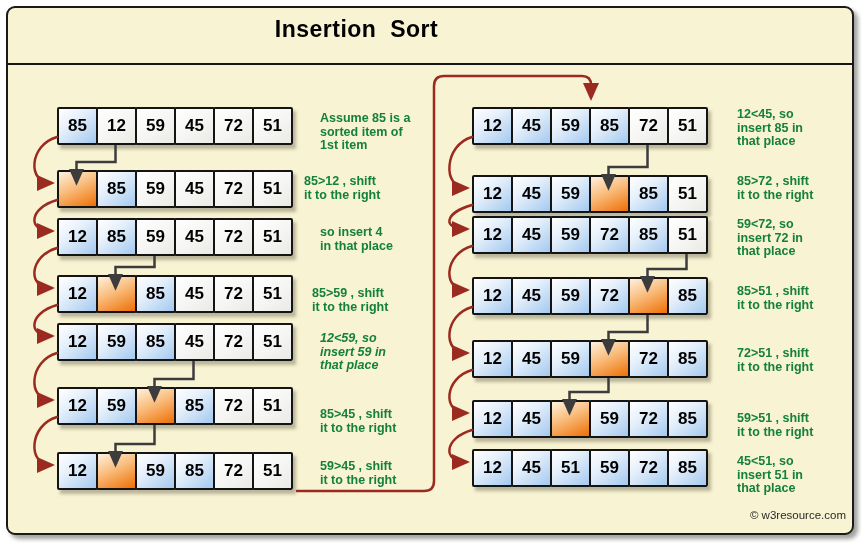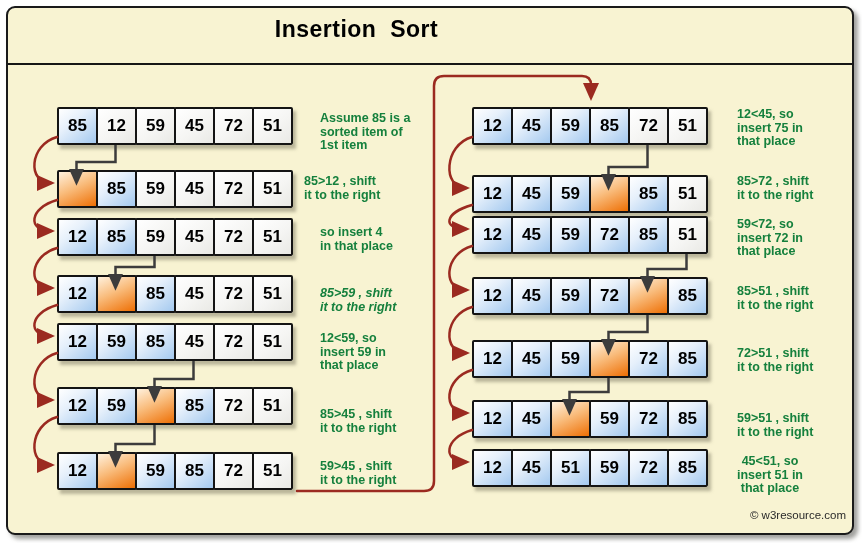--- a/index.html
+++ b/index.html
@@ -104,25 +104,25 @@
       <div>1st item</div>
     </div>
     <div class="annot" style="left: 304px; top: 175px;">
       <div>85&gt;12 , shift</div>
       <div>it to the right</div>
     </div>
     <div class="annot" style="left: 320px; top: 226px;">
       <div>so insert 4</div>
       <div>in that place</div>
     </div>
-    <div class="annot" style="left: 320px; top: 287px; font-style: italic;">
+    <div class="annot" style="left: 312px; top: 287px;">
       <div>85&gt;59 , shift</div>
       <div>it to the right</div>
     </div>
-    <div class="annot" style="left: 320px; top: 332px;">
+    <div class="annot" style="left: 320px; top: 332px; font-style: italic;">
       <div>12&lt;59, so</div>
       <div>insert 59 in</div>
       <div>that place</div>
     </div>
     <div class="annot" style="left: 320px; top: 408px;">
       <div>85&gt;45 , shift</div>
       <div>it to the right</div>
     </div>
     <div class="annot" style="left: 320px; top: 460px;">
       <div>59&gt;45 , shift</div>
@@ -181,21 +181,21 @@
     <div class="row" style="left: 472px; top: 449px;">
       <div class="cell blue">12</div>
       <div class="cell blue">45</div>
       <div class="cell blue">51</div>
       <div class="cell blue">59</div>
       <div class="cell blue">72</div>
       <div class="cell blue">85</div>
     </div>
     <div class="annot" style="left: 737px; top: 108px;">
       <div>12&lt;45, so</div>
-      <div>insert 75 in</div>
+      <div>insert 85 in</div>
       <div>that place</div>
     </div>
     <div class="annot" style="left: 737px; top: 175px;">
       <div>85&gt;72 , shift</div>
       <div>it to the right</div>
     </div>
     <div class="annot" style="left: 737px; top: 218px;">
       <div>59&lt;72, so</div>
       <div>insert 72 in</div>
       <div>that place</div>
@@ -205,21 +205,21 @@
       <div>it to the right</div>
     </div>
     <div class="annot" style="left: 737px; top: 347px;">
       <div>72&gt;51 , shift</div>
       <div>it to the right</div>
     </div>
     <div class="annot" style="left: 737px; top: 412px;">
       <div>59&gt;51 , shift</div>
       <div>it to the right</div>
     </div>
-    <div class="annot" style="left: 737px; top: 455px; text-align: center;">
+    <div class="annot" style="left: 737px; top: 455px;">
       <div>45&lt;51, so</div>
       <div>insert 51 in</div>
       <div>that place</div>
     </div>
   </div>
 
 <svg class="overlay" width="862" height="543">
   <defs>
     <marker id="mr" viewBox="0 0 10 10" refX="7" refY="5" markerWidth="8" markerHeight="8" orient="auto">
       <path d="M0,1 L9,5 L0,9 Z" fill="#9B2A20"></path>

